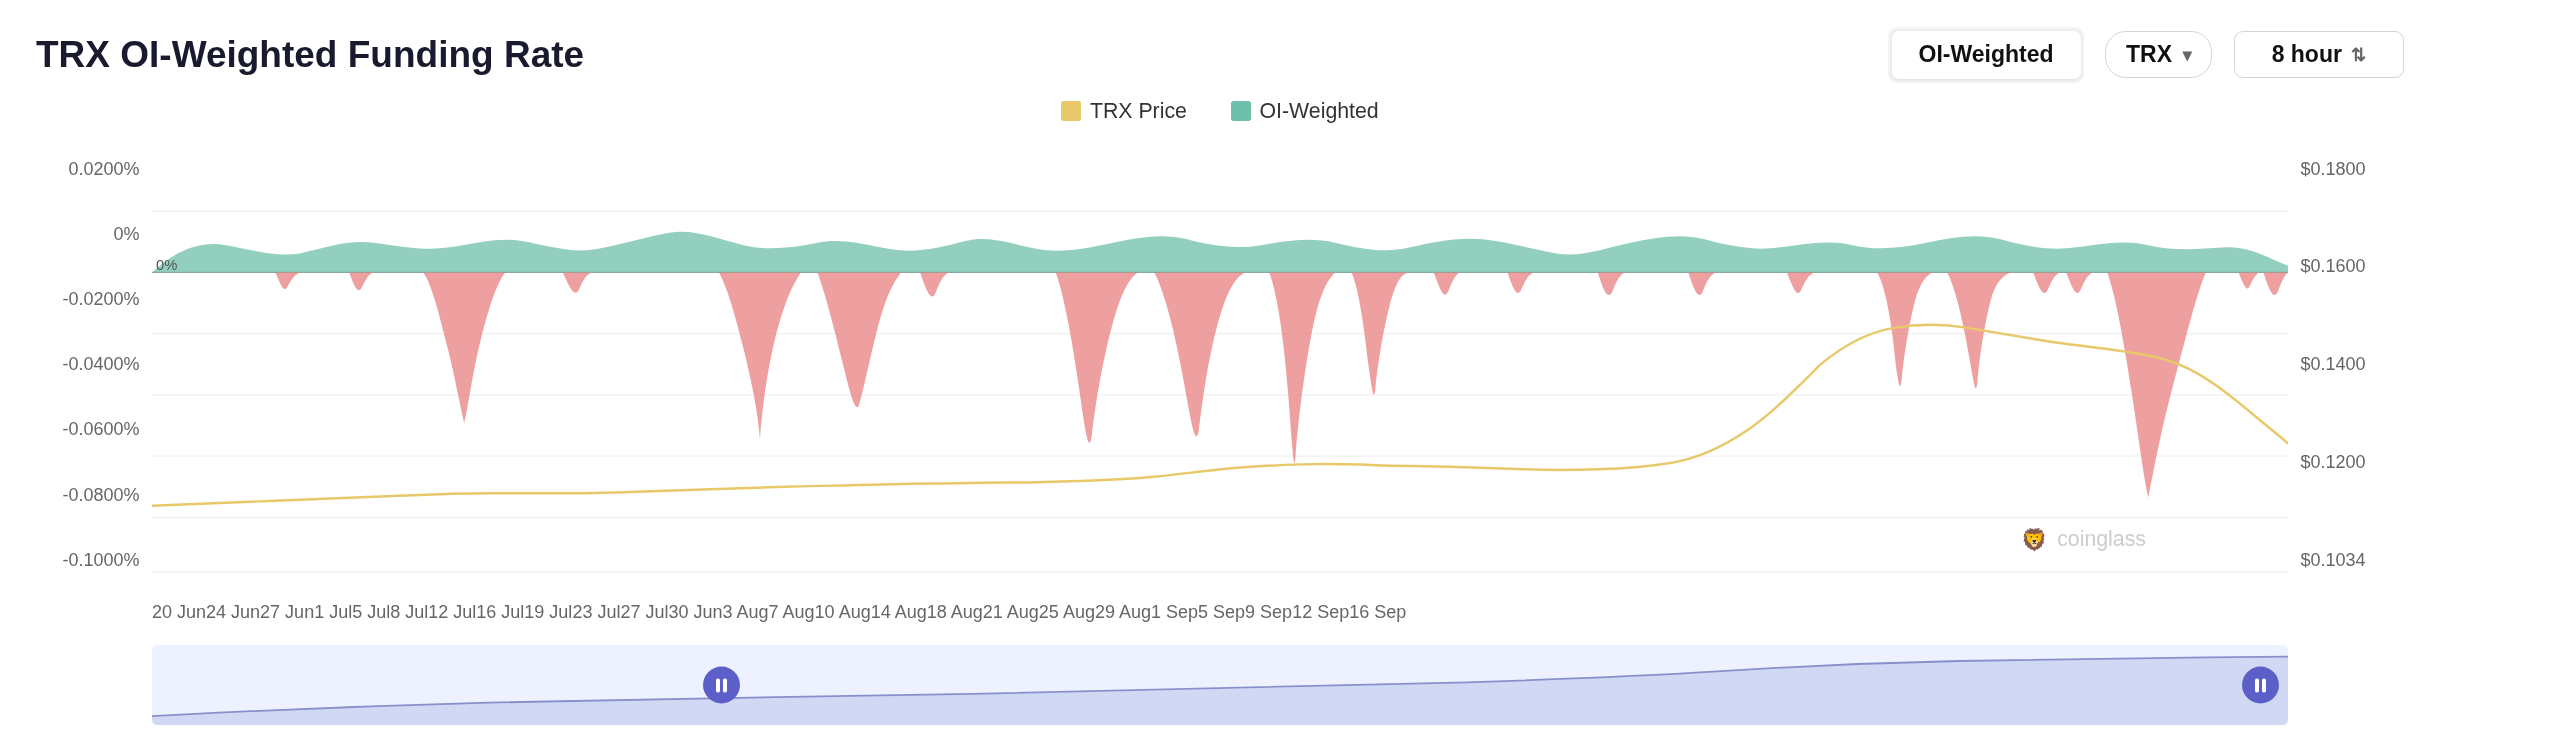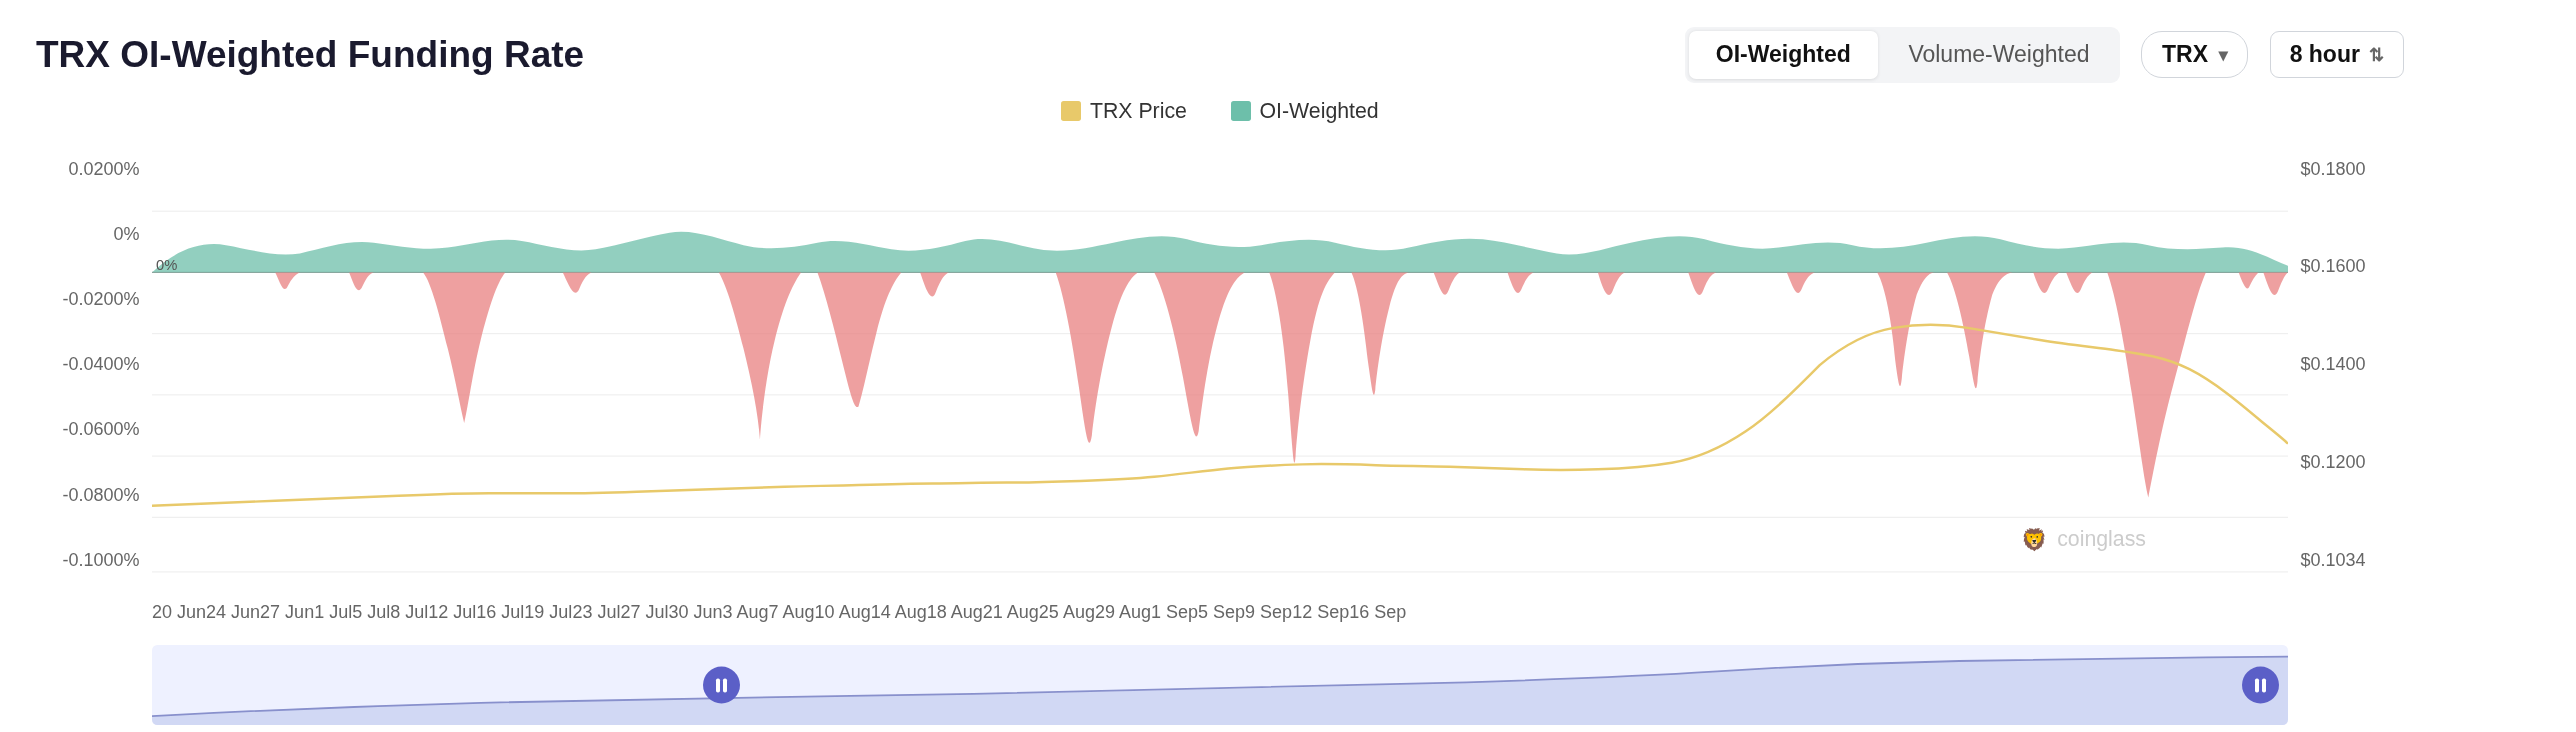--- a/index.html
+++ b/index.html
@@ -72,21 +72,21 @@
     }
     .chevron {
       font-size: 18px;
       color: #666;
     }
     .interval-selector {
       display: flex;
       align-items: center;
       border: 1.3px solid #d1d5db;
       border-radius: 9px;
-      padding: 9px 19px;
+      padding: 9px 37px;
       font-size: 23px;
       font-weight: 600;
       color: #111;
       background: #fff;
       cursor: pointer;
       gap: 9px;
       justify-content: center;
     }
     .chart-area {
       flex: 1;
@@ -214,21 +214,20 @@
   </style>
 </head>
 <body>
 
 <div class="container">
   <div class="header">
     <div class="title">TRX OI-Weighted Funding Rate</div>
     <div class="controls">
       <div class="tab-group">
         <button class="tab-btn active">OI-Weighted</button>
-        <button class="tab-btn">Volume-Weighted</button>
       </div>
       <div class="asset-selector">
         <span>TRX</span>
         <span class="chevron">▾</span>
       </div>
       <div class="interval-selector">
         <span>8 hour</span>
         <span class="chevron">⇅</span>
       </div>
     </div>

